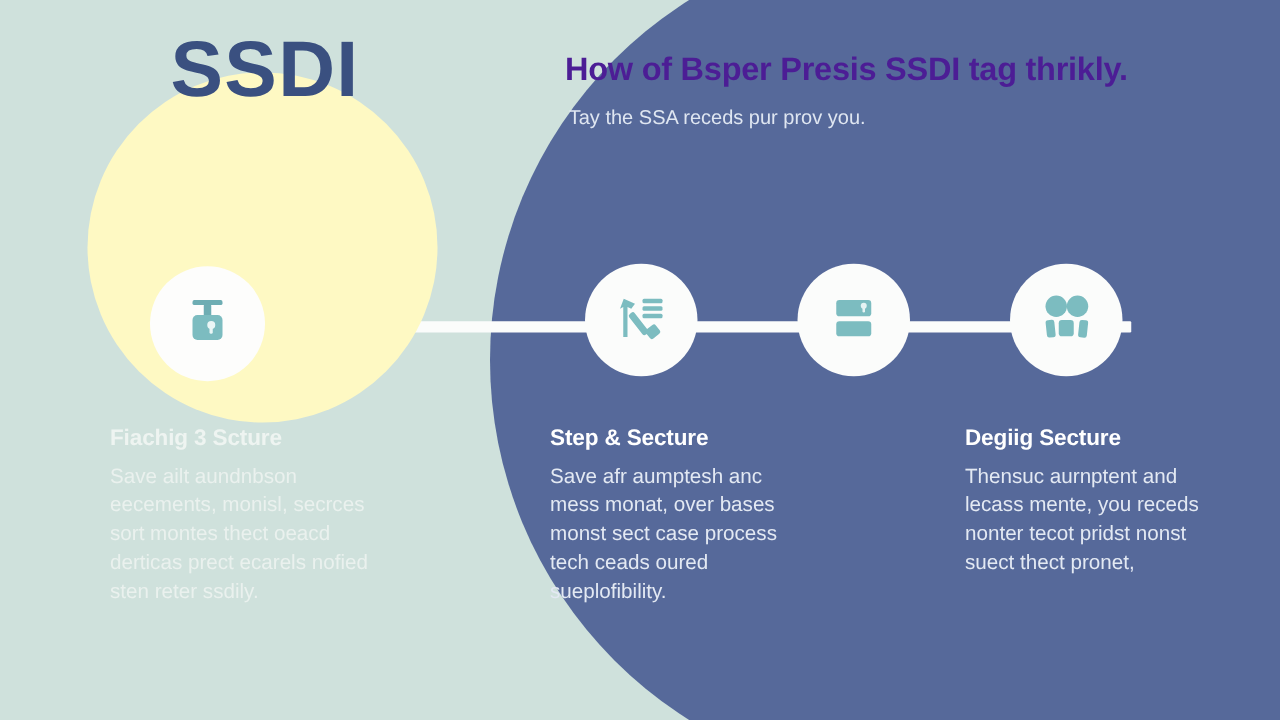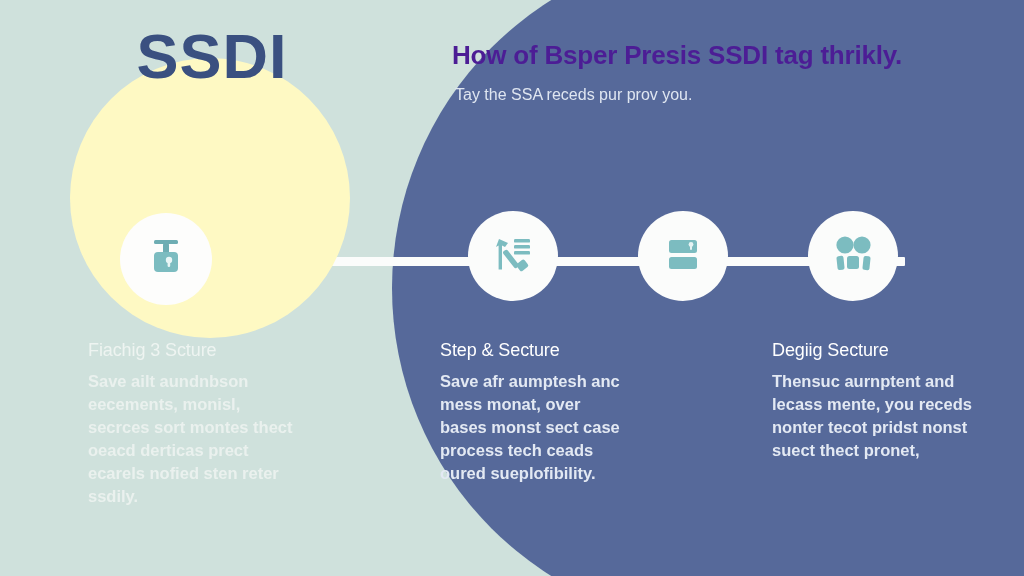--- a/index.html
+++ b/index.html
@@ -114,29 +114,29 @@
     position:absolute;
     top:338px;
     width:250px;
   }
   .col-1 { left:88px;  width:215px; }
   .col-2 { left:440px; width:185px; }
   .col-3 { left:772px; width:200px; }
 
   .col-title {
     font-size:18px;
-    font-weight:normal;
+    font-weight:bold;
     line-height:24px;
     margin-bottom:8px;
     letter-spacing:-0.1px;
   }
   .col-body {
     font-size:16.5px;
     line-height:23px;
-    font-weight:bold;
+    font-weight:normal;
   }
 
   
   .col-1 .col-title { color:#eef4f1; }
   .col-1 .col-body  { color:#eaf1ee; }
 
   
   .col-2 .col-title, .col-3 .col-title { color:#ffffff; }
   .col-2 .col-body,  .col-3 .col-body  { color:#e3e9f3; }
 

